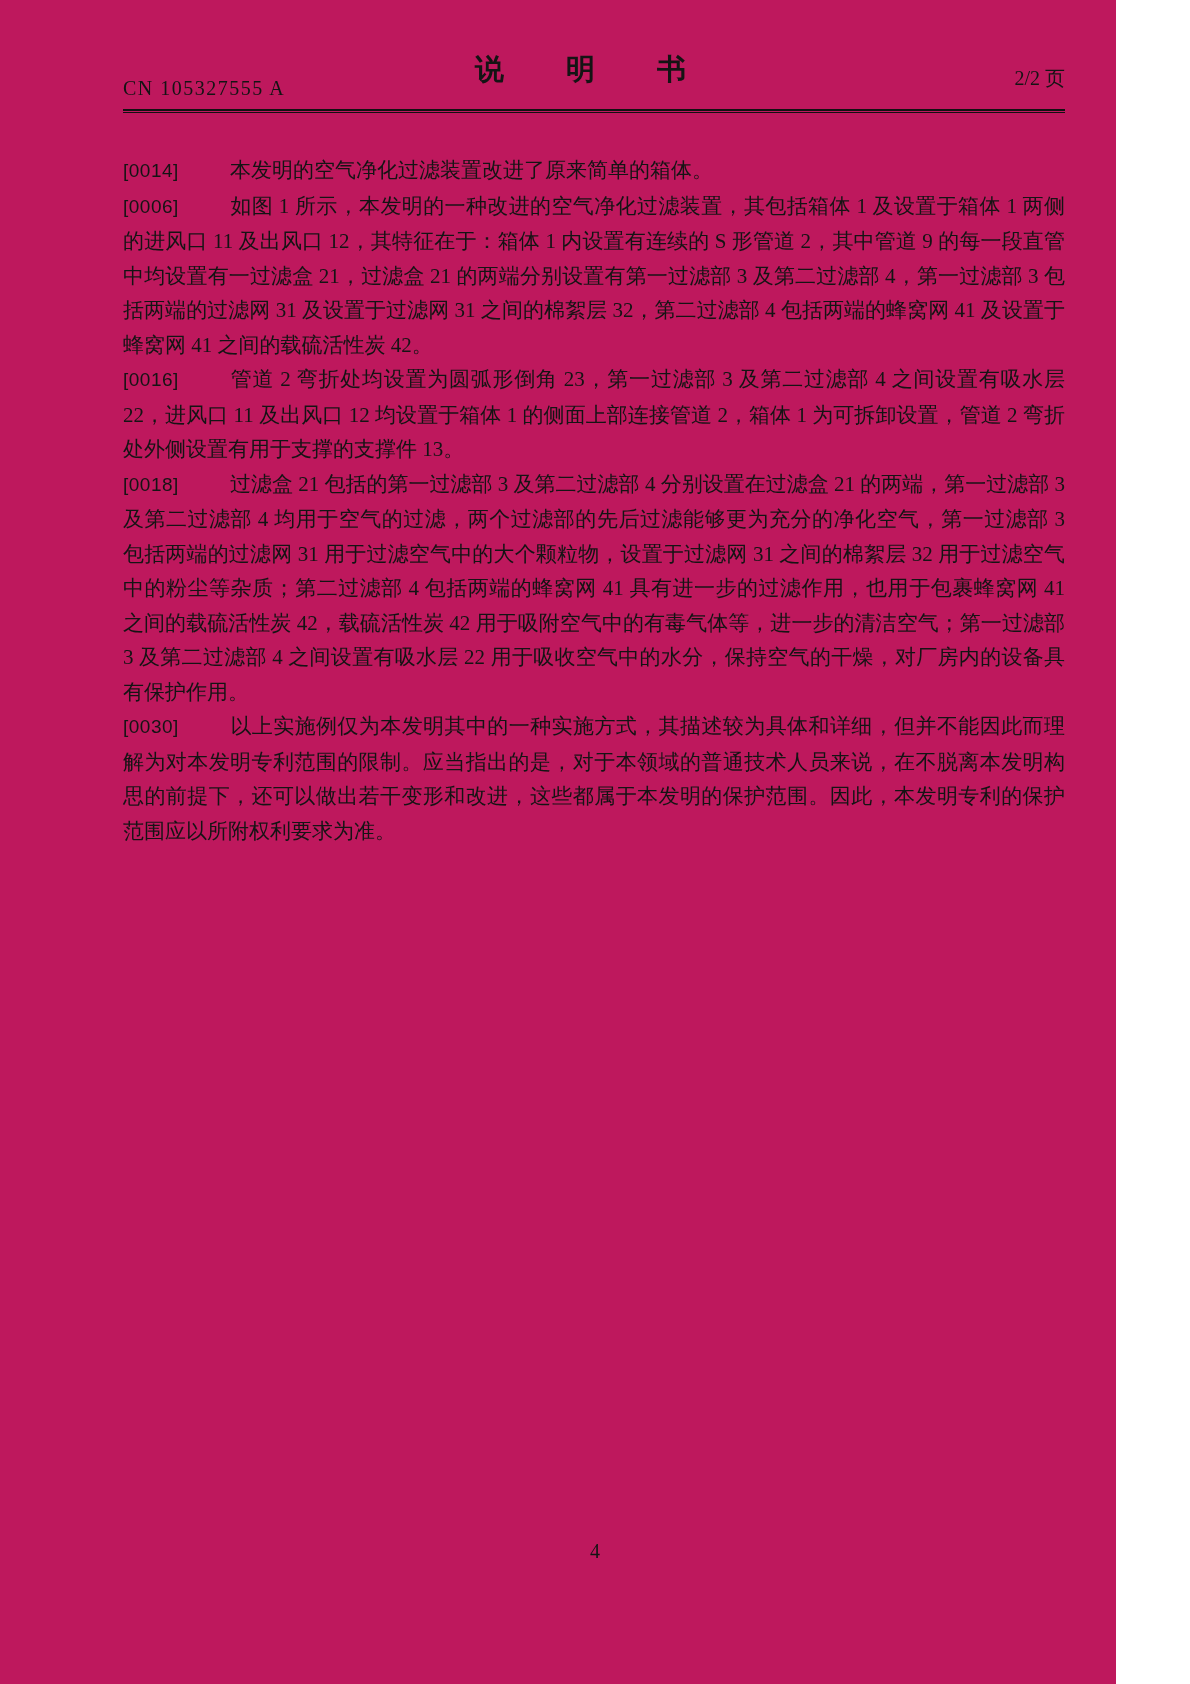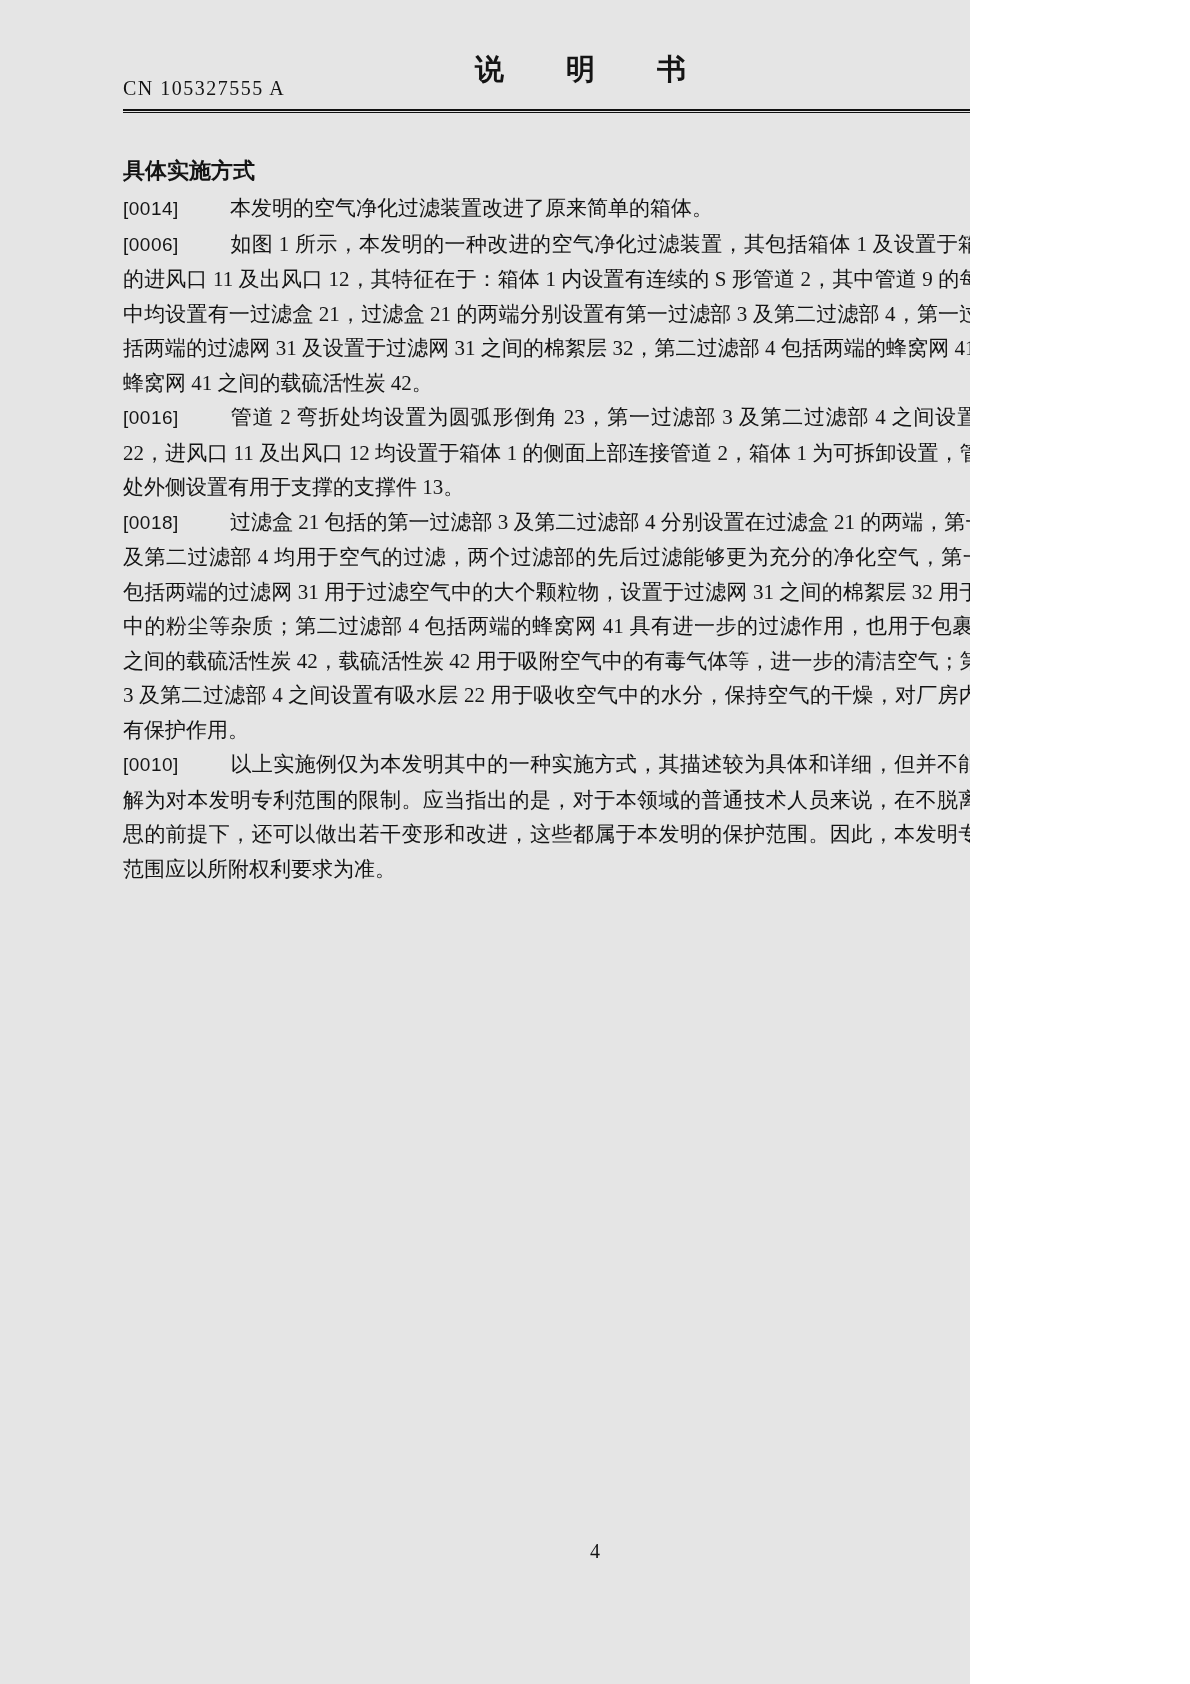--- a/index.html
+++ b/index.html
@@ -2,21 +2,21 @@
 <html lang="zh"><head>
 <meta charset="utf-8">
 <style>
   html,body{margin:0;padding:0;background:#ffffff;}
   body{
     width:1190px;height:1684px;
     font-family:"Liberation Serif","DejaVu Serif",serif;
     color:#141414;
     -webkit-font-smoothing:antialiased;
   }
-  .page{position:relative;width:970px;height:1684px;background:#e5e5e5;overflow:hidden;}
+  .page{position:relative;width:1116px;height:1684px;background:#be185d;overflow:hidden;}
 
   
   .header{position:absolute;left:123px;top:58px;width:942px;height:44px;}
   .header-left{
     position:absolute;left:0;bottom:2px;
     font-size:20px;letter-spacing:1.5px;white-space:nowrap;
   }
   .header-center{
     position:absolute;left:50%;transform:translateX(-50%);bottom:12px;
     font-family:"Liberation Sans","DejaVu Sans",sans-serif;
@@ -66,42 +66,41 @@
 
   <div class="header">
     <span class="header-left">CN 105327555 A</span>
     <span class="header-center">说 明 书</span>
     <span class="header-right">2/2 页</span>
   </div>
 
   <div class="header-rule"></div>
 
   <div class="doc-body">
-    <h2 class="section-heading">具体实施方式</h2>
 
     <p class="para">
       <span class="para-tag">[0014]</span><span>本发明的空气净化过滤装置改进了原来简单的箱体。</span>
     </p>
 
     <p class="para">
       <span class="para-tag">[0006]</span><span>如图 1 所示，本发明的一种改进的空气净化过滤装置，其包括箱体 1 及设置于箱体 1 两侧的进风口 11 及出风口 12，其特征在于：箱体 1 内设置有连续的 S 形管道 2，其中管道 9 的每一段直管中均设置有一过滤盒 21，过滤盒 21 的两端分别设置有第一过滤部 3 及第二过滤部 4，第一过滤部 3 包括两端的过滤网 31 及设置于过滤网 31 之间的棉絮层 32，第二过滤部 4 包括两端的蜂窝网 41 及设置于蜂窝网 41 之间的载硫活性炭 42。</span>
     </p>
 
     <p class="para">
       <span class="para-tag">[0016]</span><span>管道 2 弯折处均设置为圆弧形倒角 23，第一过滤部 3 及第二过滤部 4 之间设置有吸水层 22，进风口 11 及出风口 12 均设置于箱体 1 的侧面上部连接管道 2，箱体 1 为可拆卸设置，管道 2 弯折处外侧设置有用于支撑的支撑件 13。</span>
     </p>
 
 
     <p class="para">
       <span class="para-tag">[0018]</span><span>过滤盒 21 包括的第一过滤部 3 及第二过滤部 4 分别设置在过滤盒 21 的两端，第一过滤部 3 及第二过滤部 4 均用于空气的过滤，两个过滤部的先后过滤能够更为充分的净化空气，第一过滤部 3 包括两端的过滤网 31 用于过滤空气中的大个颗粒物，设置于过滤网 31 之间的棉絮层 32 用于过滤空气中的粉尘等杂质；第二过滤部 4 包括两端的蜂窝网 41 具有进一步的过滤作用，也用于包裹蜂窝网 41 之间的载硫活性炭 42，载硫活性炭 42 用于吸附空气中的有毒气体等，进一步的清洁空气；第一过滤部 3 及第二过滤部 4 之间设置有吸水层 22 用于吸收空气中的水分，保持空气的干燥，对厂房内的设备具有保护作用。</span>
     </p>
 
 
     <p class="para">
-      <span class="para-tag">[0010]</span><span>以上实施例仅为本发明其中的一种实施方式，其描述较为具体和详细，但并不能因此而理解为对本发明专利范围的限制。应当指出的是，对于本领域的普通技术人员来说，在不脱离本发明构思的前提下，还可以做出若干变形和改进，这些都属于本发明的保护范围。因此，本发明专利的保护范围应以所附权利要求为准。</span>
+      <span class="para-tag">[0030]</span><span>以上实施例仅为本发明其中的一种实施方式，其描述较为具体和详细，但并不能因此而理解为对本发明专利范围的限制。应当指出的是，对于本领域的普通技术人员来说，在不脱离本发明构思的前提下，还可以做出若干变形和改进，这些都属于本发明的保护范围。因此，本发明专利的保护范围应以所附权利要求为准。</span>
     </p>
   </div>
 
   <div class="footer">
     <span>4</span>
   </div>
 
 </div>
 
 </body></html>

